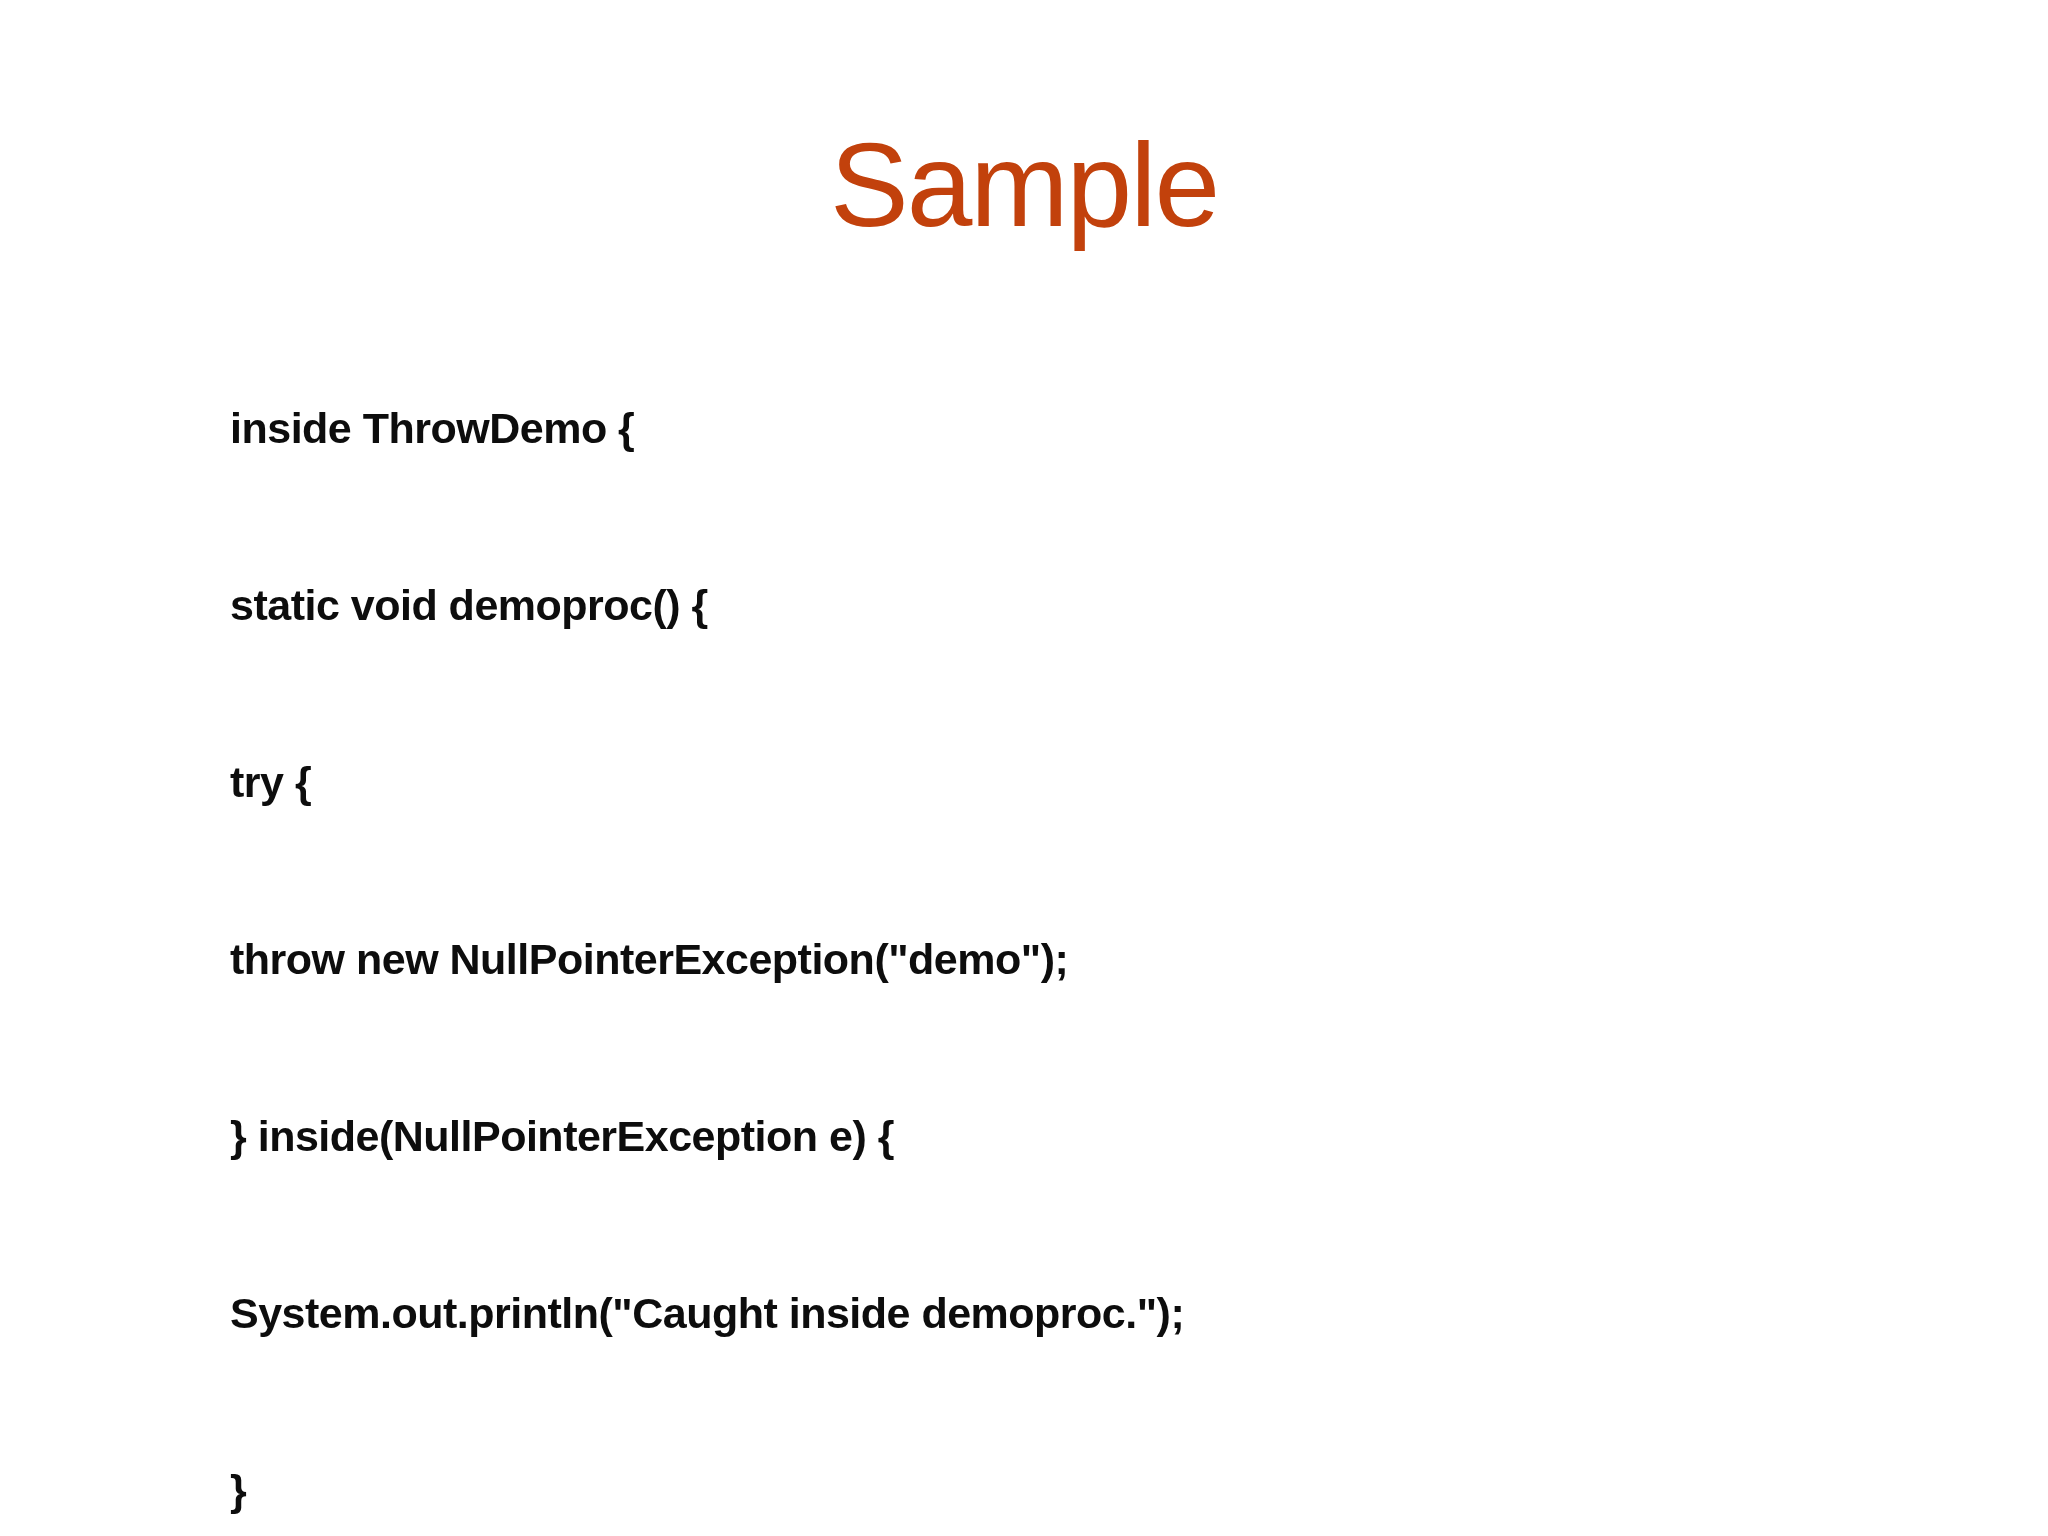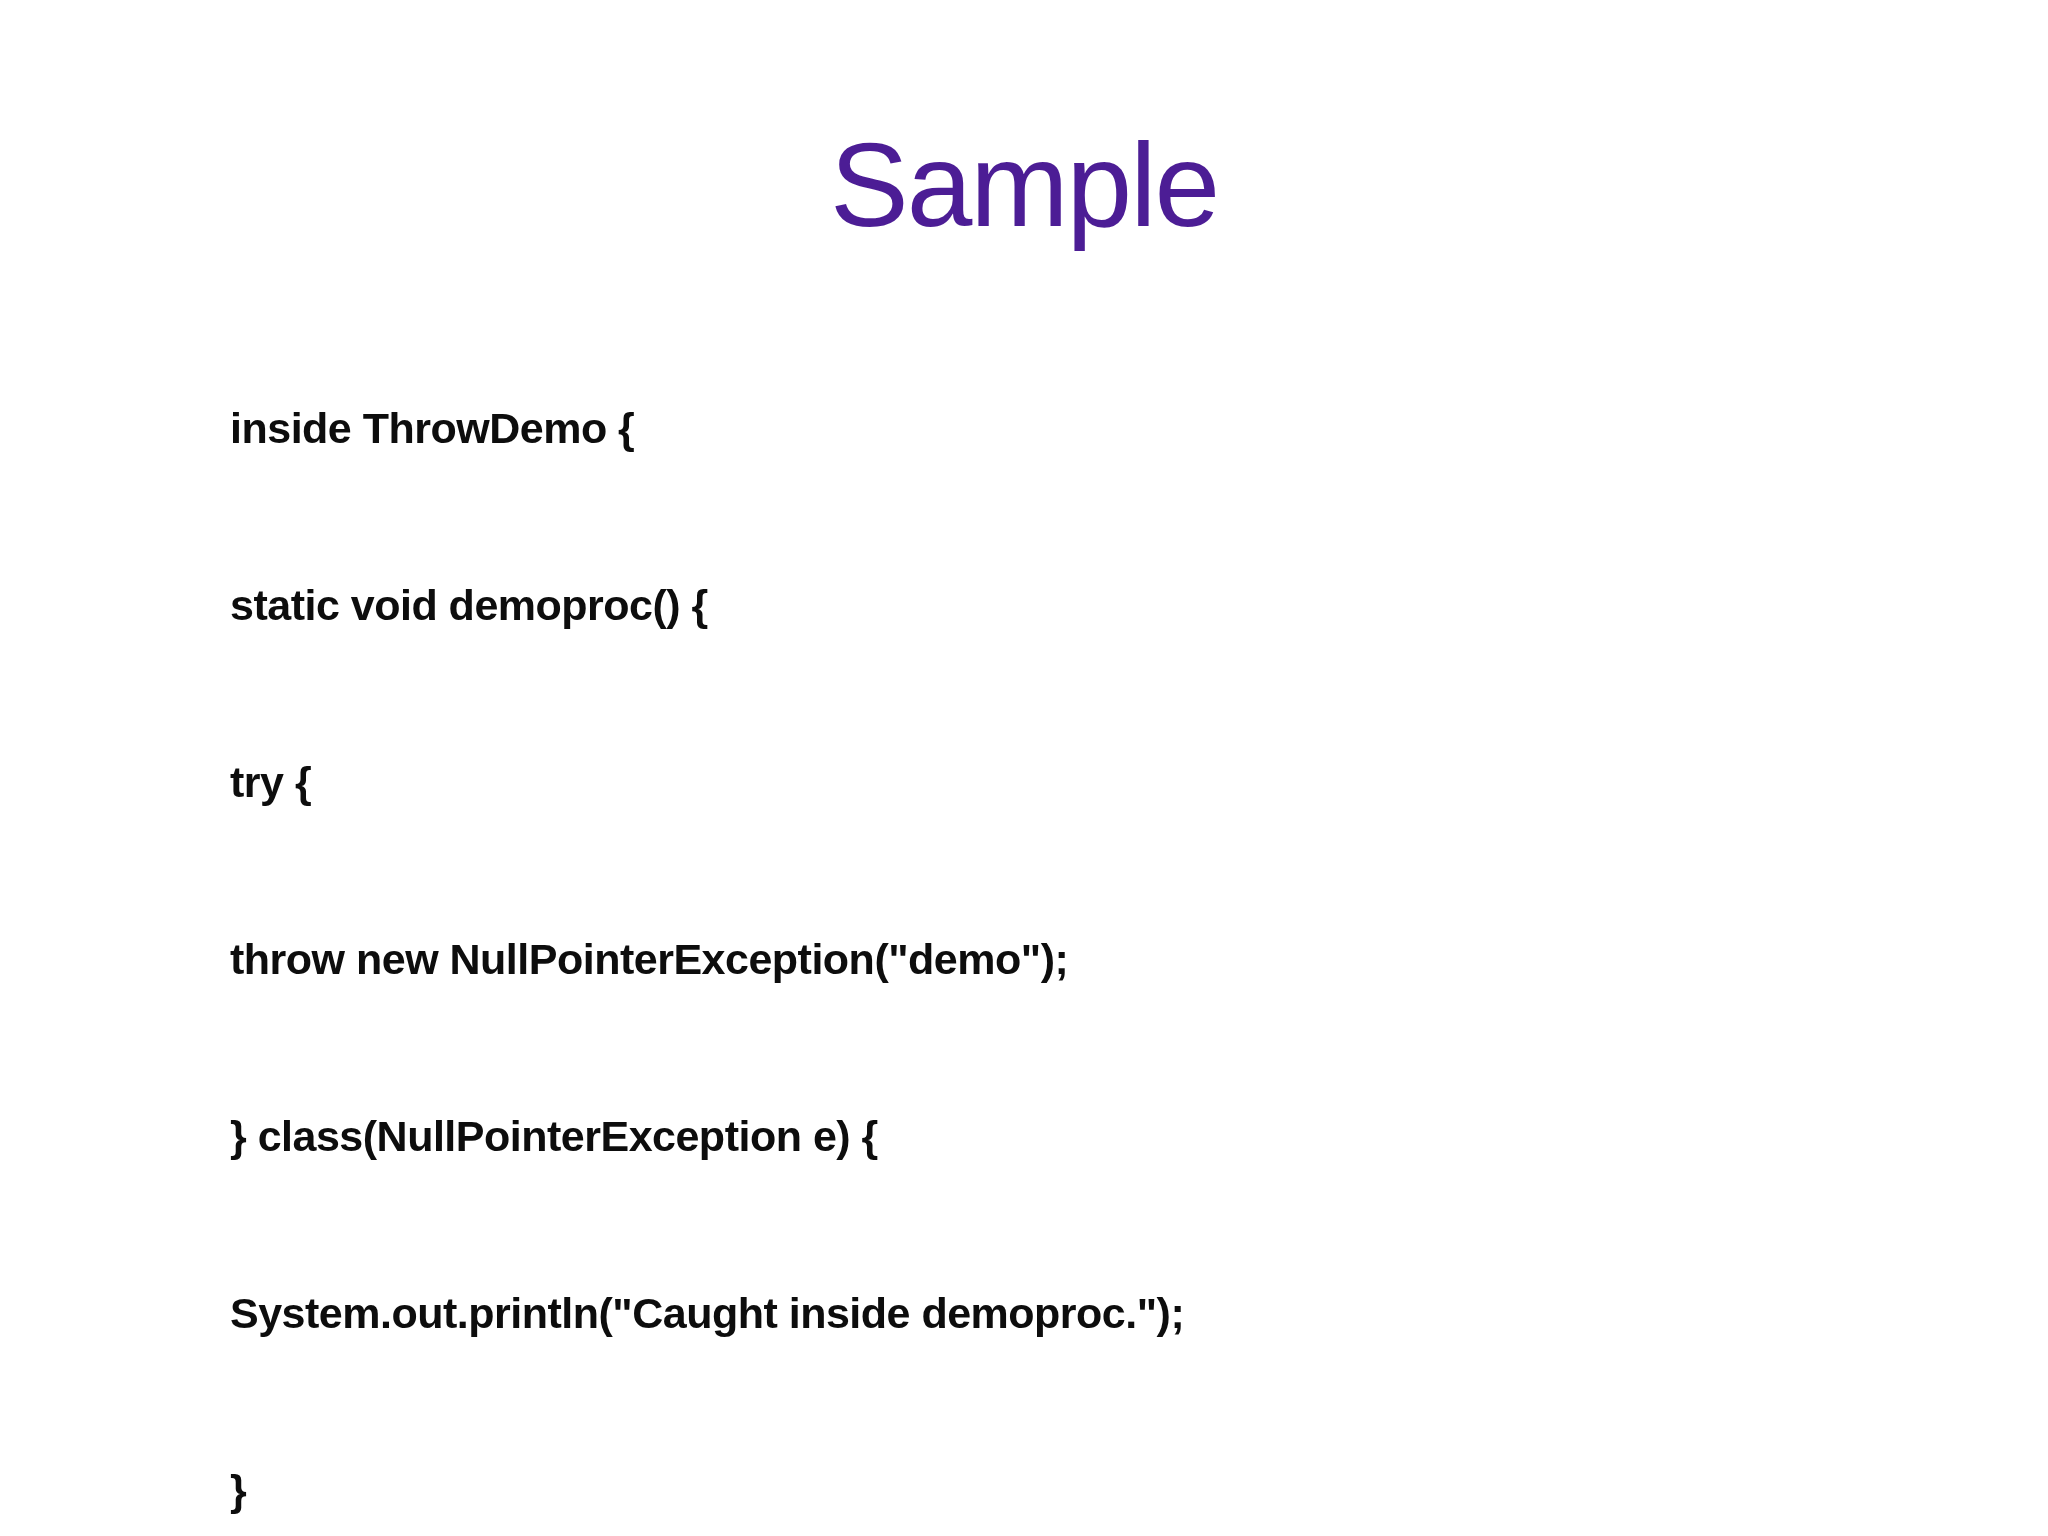--- a/index.html
+++ b/index.html
@@ -16,21 +16,21 @@
     font-family: "Liberation Sans", sans-serif;
   }
   .slide-title {
     position: absolute;
     top: 118px;
     left: 0;
     width: 100%;
     text-align: center;
     font-size: 118px;
     font-weight: 400;
-    color: #4c1d95;
+    color: #c2410c;
     letter-spacing: -2px;
     line-height: 1.15;
     margin: 0;
   }
   .code-block {
     position: absolute;
     top: 281px;
     left: 230px;
     color: #0d0d0d;
     font-family: "Liberation Sans", sans-serif;
@@ -48,21 +48,21 @@
 <body>
 
 <div class="slide">
   <h1 class="slide-title">Sample</h1>
 
   <div class="code-block">
     <div class="code-line">inside ThrowDemo {</div>
     <div class="code-line">static void demoproc() {</div>
     <div class="code-line">try {</div>
     <div class="code-line">throw new NullPointerException("demo");</div>
-    <div class="code-line">} class(NullPointerException e) {</div>
+    <div class="code-line">} inside(NullPointerException e) {</div>
     <div class="code-line">System.out.println("Caught inside demoproc.");</div>
     <div class="code-line">}</div>
     
     
     
     
     
     
     
     

